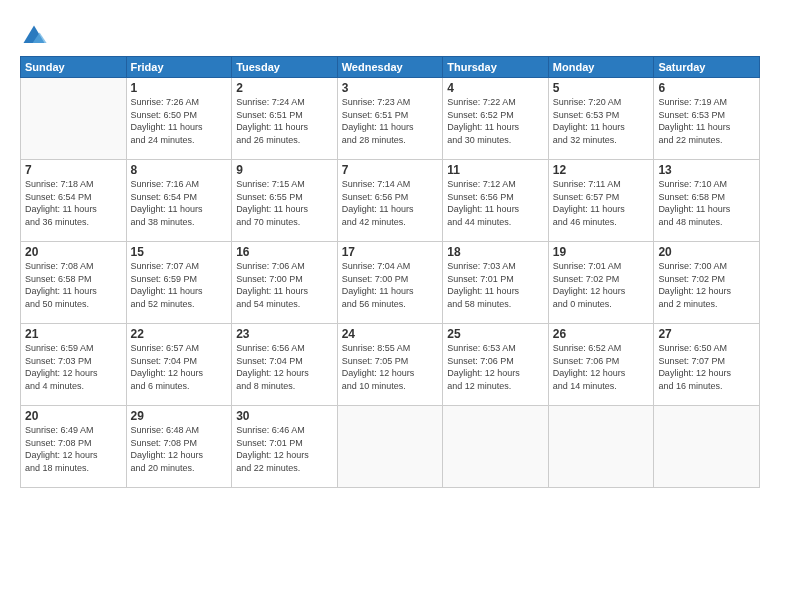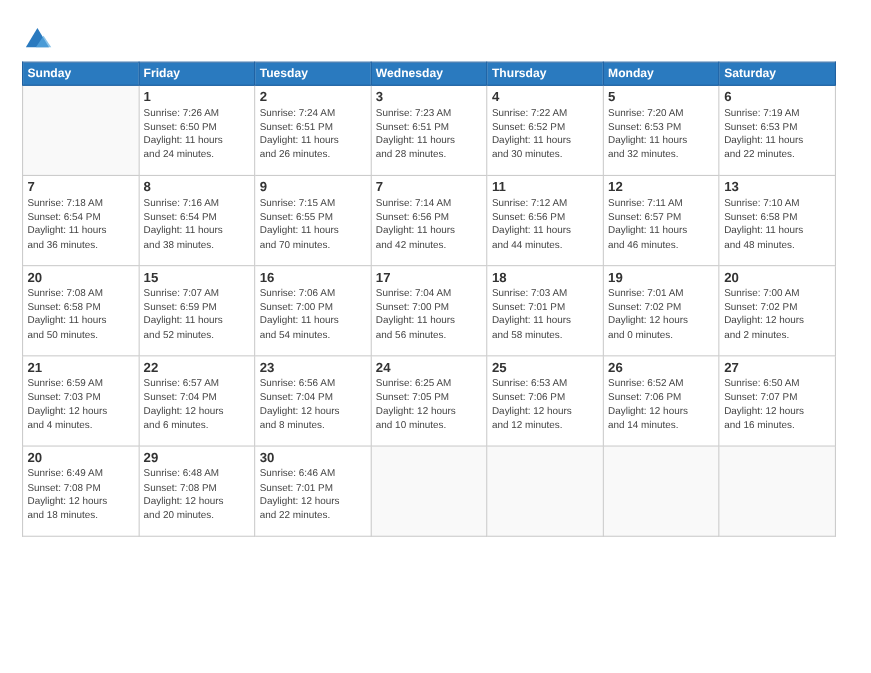--- a/index.html
+++ b/index.html
@@ -234,21 +234,21 @@
           <td>
             <span class="day-num">22</span>
             <div class="day-info"><span>Sunrise: 6:57 AM</span><br><span>Sunset: 7:04 PM</span><br><span>Daylight: 12 hours</span><br><span>and 6 minutes.</span></div>
           </td>
           <td>
             <span class="day-num">23</span>
             <div class="day-info"><span>Sunrise: 6:56 AM</span><br><span>Sunset: 7:04 PM</span><br><span>Daylight: 12 hours</span><br><span>and 8 minutes.</span></div>
           </td>
           <td>
             <span class="day-num">24</span>
-            <div class="day-info"><span>Sunrise: 6:25 AM</span><br><span>Sunset: 7:05 PM</span><br><span>Daylight: 12 hours</span><br><span>and 10 minutes.</span></div>
+            <div class="day-info"><span>Sunrise: 8:55 AM</span><br><span>Sunset: 7:05 PM</span><br><span>Daylight: 12 hours</span><br><span>and 10 minutes.</span></div>
           </td>
           <td>
             <span class="day-num">25</span>
             <div class="day-info"><span>Sunrise: 6:53 AM</span><br><span>Sunset: 7:06 PM</span><br><span>Daylight: 12 hours</span><br><span>and 12 minutes.</span></div>
           </td>
           <td>
             <span class="day-num">26</span>
             <div class="day-info"><span>Sunrise: 6:52 AM</span><br><span>Sunset: 7:06 PM</span><br><span>Daylight: 12 hours</span><br><span>and 14 minutes.</span></div>
           </td>
           <td>

